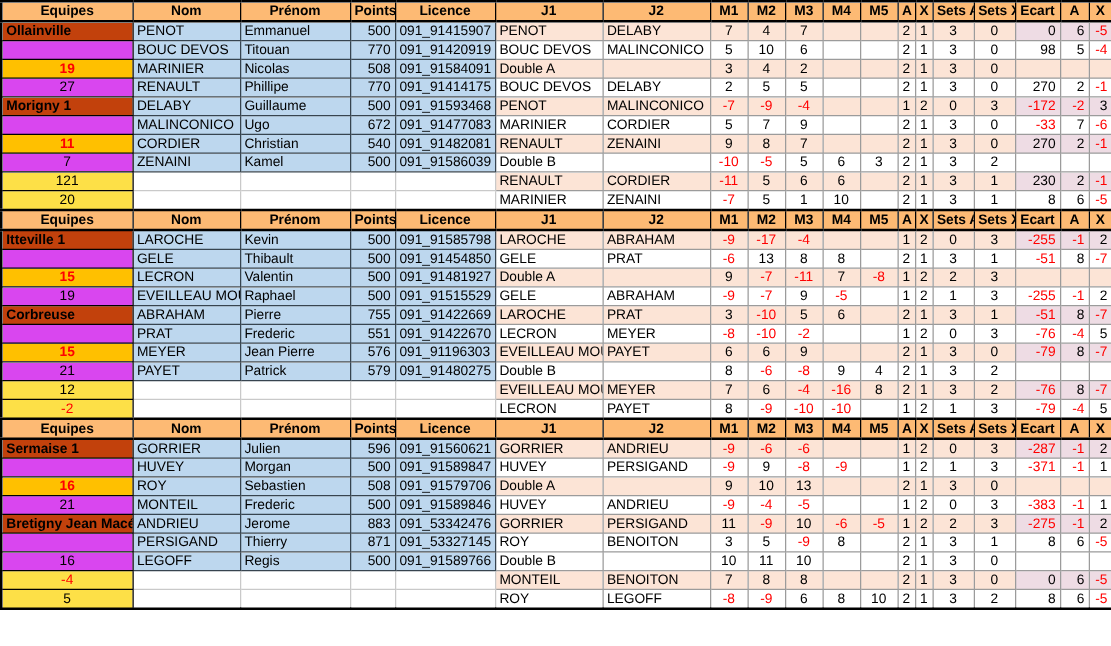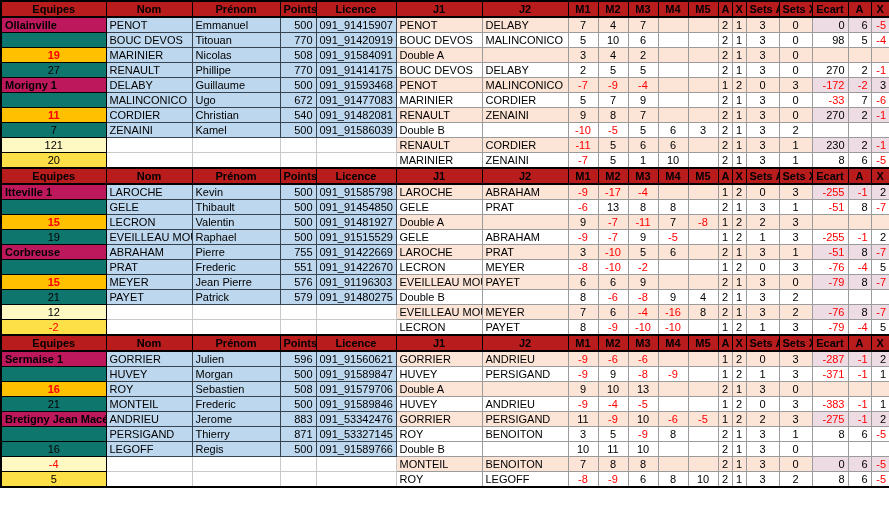--- a/index.html
+++ b/index.html
@@ -1,22 +1,22 @@
 <!DOCTYPE html>
 <html><head>
 <meta charset="utf-8">
 <style>
   html,body{margin:0;padding:0;background:#fff}
   table{border-collapse:collapse;table-layout:fixed;width:889px;font-family:"Liberation Sans",sans-serif;font-size:11px;border:2px solid #000}
   td,th{height:14px;line-height:14px;padding:0 3px;overflow:hidden;white-space:nowrap;box-sizing:border-box}
-  th.hd{border:1px solid #000;border-top-width:2px;border-bottom-width:2px;font-weight:700;text-align:center;background:#b91c1c}
-  td.eq{border:1px solid #000;text-align:center;background:#0f766e}
-  td.eq-team{background:#be185d;font-weight:700;text-align:left}
+  th.hd{border:1px solid #000;border-top-width:2px;border-bottom-width:2px;font-weight:700;text-align:center;background:#fdba74}
+  td.eq{border:1px solid #000;text-align:center;background:#d946ef}
+  td.eq-team{background:#c2410c;font-weight:700;text-align:left}
   td.eq-orange{background:#ffc000;color:#ff0000;font-weight:700}
-  td.eq-pink{background:#fef9c3}
+  td.eq-pink{background:#fde047}
   td.eq-green{background:#fde047}
   td.pc{background:#bdd7ee;border:1px solid #37444f;text-align:left}
   td.pc.ctr{text-align:right}
   td.sc{border:1px solid #c9c9c9;background:#fff}
   td.mc{border:1px solid #9b9b9b;text-align:center;background:#fff}
   td.mc.left{text-align:left}
   td.mc.rt{text-align:right}
   td.mc.j1{border-left:1px solid #4d4d4d}
   td.peach{background:#fce4d6}
   td.tint{background:#eedce4}

